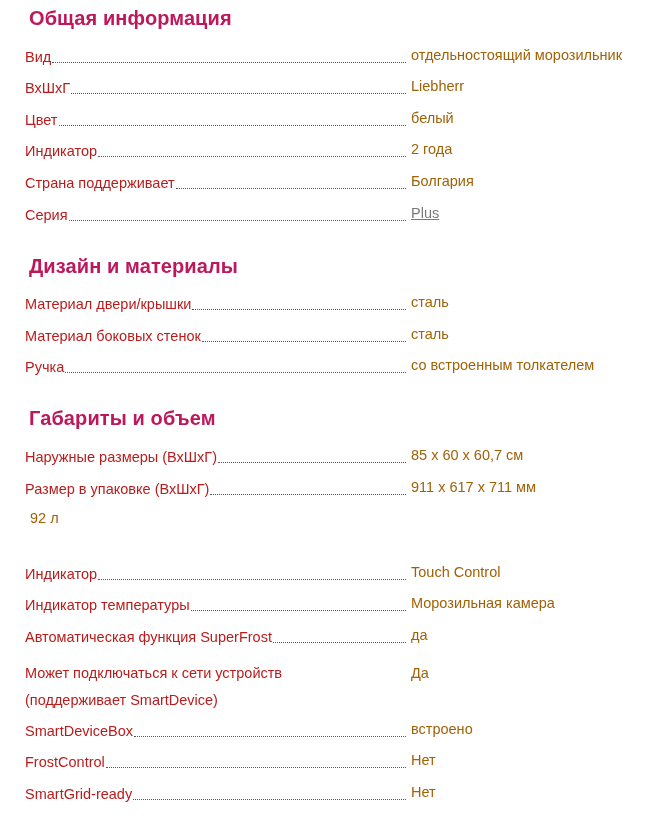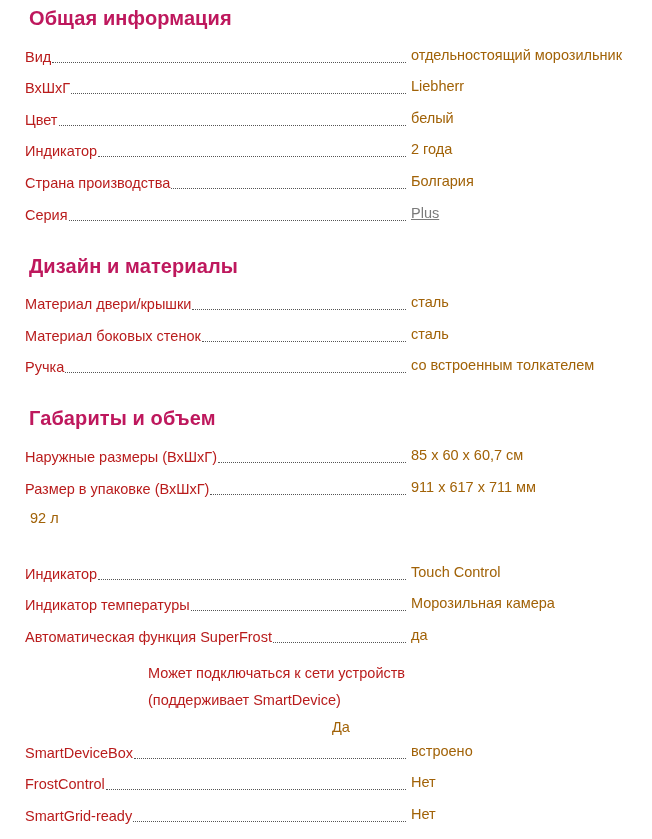--- a/index.html
+++ b/index.html
@@ -25,21 +25,21 @@
     width: 381px; display: flex; align-items: flex-end;
     padding-bottom: 6px;
   }
   .row .label { white-space: nowrap; color: #b91c1c; }
   .row .leader {
     flex: 1; border-bottom: 1px dotted #555;
     margin-bottom: 3px; margin-left: 1px; min-width: 4px;
   }
   .row .value { padding-left: 5px; padding-bottom: 8px; color: #a16207; white-space: nowrap; }
   .row .value.muted { color: #7a7a7a; text-decoration: underline; }
-  .row.multi { height: auto; align-items: center; padding-top: 8px; flex-direction: column; }
+  .row.multi { height: auto; align-items: flex-start; padding-top: 8px; }
   .row.multi .label-cell { display: block; padding-bottom: 0; line-height: 27px; }
   .row.multi .value { padding-top: 4px; padding-bottom: 0; }
 </style>
 </head>
 <body>
 
 <div class="wrap">
 
   <div class="section">
     <h2 class="section-title">Общая информация</h2>
@@ -67,21 +67,21 @@
       </div>
       <div class="row">
         <div class="label-cell">
             <span class="label">Индикатор</span>
             <span class="leader"></span>
           </div>
         <span class="value">2 года</span>
       </div>
       <div class="row">
         <div class="label-cell">
-            <span class="label">Страна производства</span>
+            <span class="label">Страна поддерживает</span>
             <span class="leader"></span>
           </div>
         <span class="value">Болгария</span>
       </div>
       <div class="row">
         <div class="label-cell">
             <span class="label">Серия</span>
             <span class="leader"></span>
           </div>
         <span class="value muted">Plus</span>

